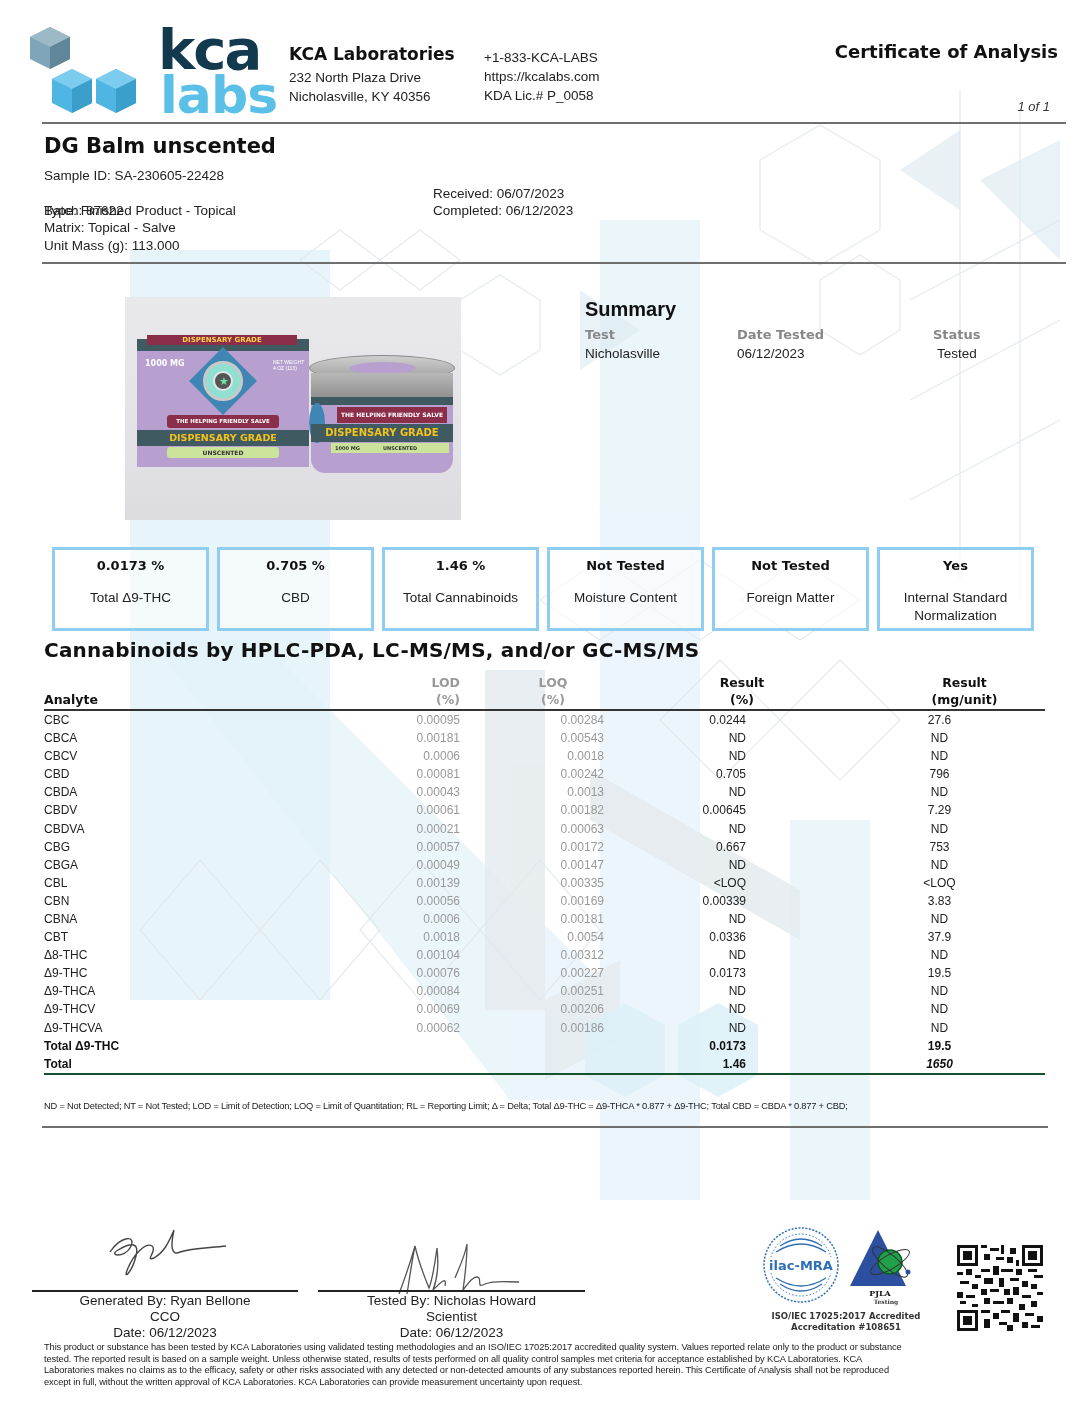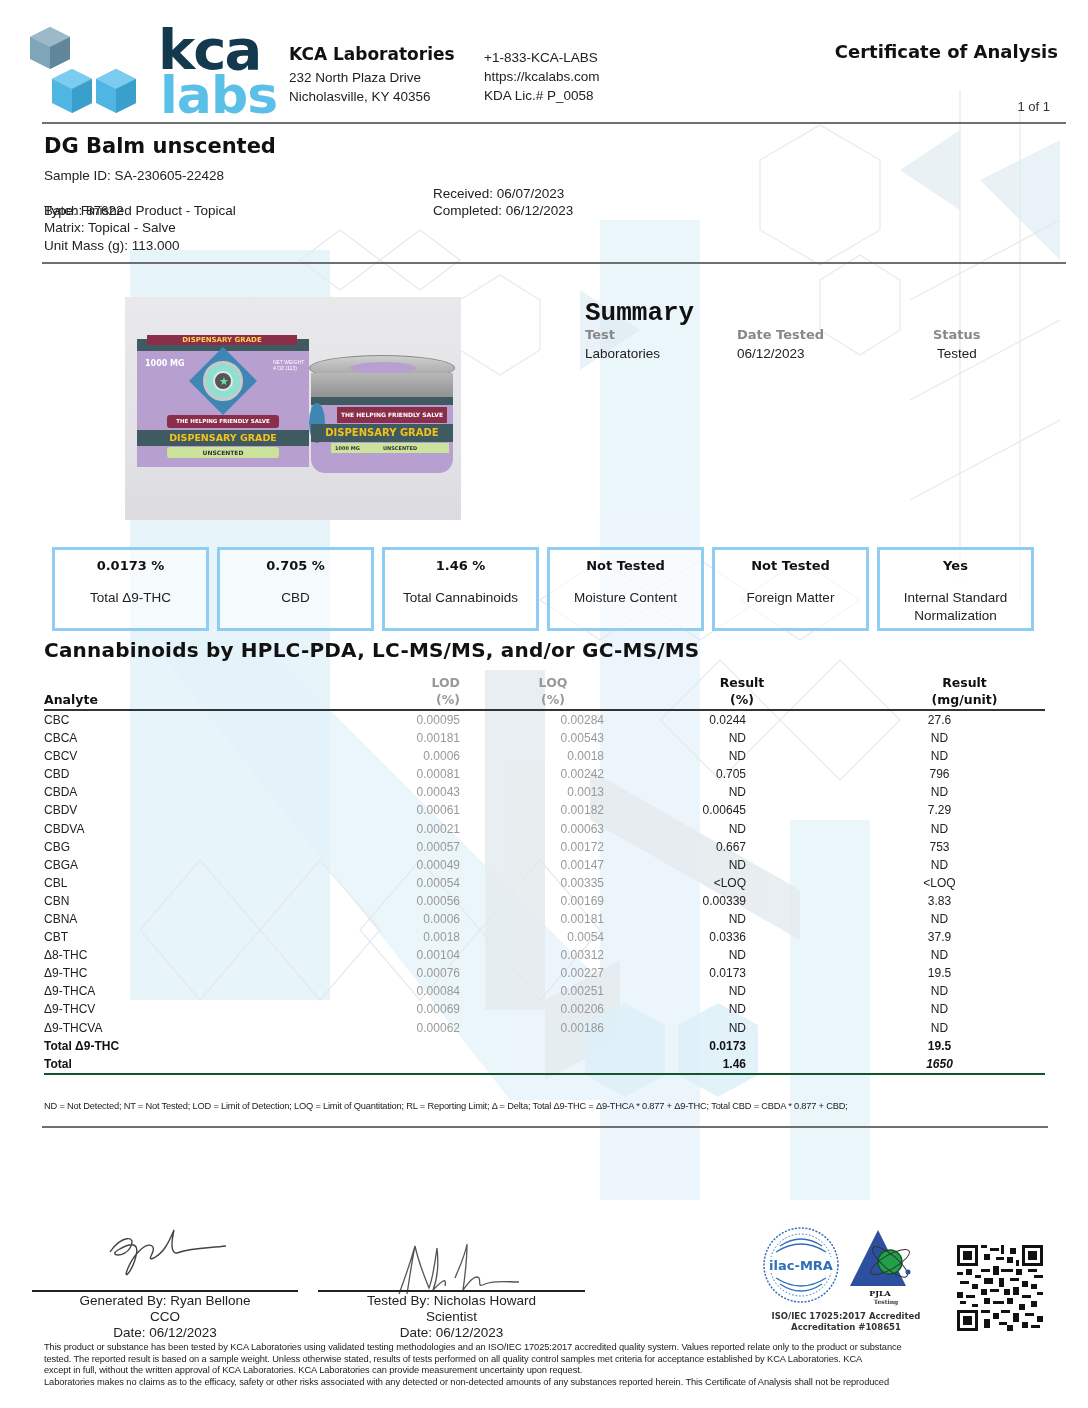--- a/index.html
+++ b/index.html
@@ -15,27 +15,27 @@
   
   .watermark { position: absolute; left: 0; top: 0; width: 1088px; height: 1408px; z-index: 0; pointer-events: none; }
   .content { position: relative; z-index: 1; }
 
   
   .logo-word-kca { font-family: "DejaVu Sans", sans-serif; font-weight: bold; font-size: 56px; color: #12394d; letter-spacing: -2px; line-height: 52px; }
   .logo-word-labs { font-family: "DejaVu Sans", sans-serif; font-weight: bold; font-size: 52px; color: #5bc0e8; letter-spacing: -1px; line-height: 46px; }
   .lab-name { font-family: "DejaVu Sans", sans-serif; font-weight: bold; font-size: 17px; color: #111; }
   .hdr-line { font-size: 13.5px; color: #222; line-height: 19px; }
   .coa-title { font-family: "DejaVu Sans", sans-serif; font-weight: bold; font-size: 18px; color: #111; }
-  .page-num { font-size: 13px; color: #333; }
+  .page-num { font-size: 13px; color: #333; font-style: italic; }
   .rule { position: absolute; height: 2px; background: #6f6f6f; }
 
   .product-title { font-family: "DejaVu Sans", sans-serif; font-weight: bold; font-size: 21px; color: #111; }
   .meta-line { font-size: 13.5px; color: #222; line-height: 17.5px; }
 
-  .summary-title { font-family: Liberation Mono, monospace; font-weight: bold; font-size: 26px; color: #111; }
+  .summary-title { font-family: Liberation Sans, sans-serif; font-weight: bold; font-size: 20px; color: #111; }
   .sum-head { font-family: "DejaVu Sans", sans-serif; font-weight: bold; font-size: 13px; color: #888; }
   .sum-val { font-size: 13.5px; color: #222; }
 
   
   .photo { position: absolute; left: 125px; top: 297px; width: 336px; height: 223px; background: linear-gradient(180deg,#e9e9ec 0%,#e2e2e6 70%,#dcdce0 100%); overflow: hidden; }
 
   
   .sbox { position: absolute; top: 547px; width: 157px; height: 84px; border: 3px solid #8fcdf2; background: rgba(255,255,255,0.6); text-align: center; }
   .sbox .v { margin-top: 8px; font-family: "DejaVu Sans", sans-serif; font-weight: bold; font-size: 13px; color: #111; }
   .sbox .l { margin-top: 16px; font-size: 13.5px; color: #222; line-height: 18px; }
@@ -182,21 +182,21 @@
       <div class="abs" style="left:24px; top:46px; color:#333; font-family:'DejaVu Sans',sans-serif; font-weight:bold; font-size:5px; line-height:10px;">1000 MG</div>
       <div class="abs" style="left:72px; top:46px; color:#333; font-family:'DejaVu Sans',sans-serif; font-weight:bold; font-size:5px; line-height:10px;">UNSCENTED</div>
     </div>
   </div>
 
   <div>
     <div class="abs summary-title" style="left:585px; top:298px;">Summary</div>
     <div class="abs sum-head" style="left:585px; top:327px;">Test</div>
     <div class="abs sum-head" style="left:737px; top:327px;">Date Tested</div>
     <div class="abs sum-head" style="left:933px; top:327px;">Status</div>
-    <div class="abs sum-val" style="left:585px; top:346px;">Laboratories</div>
+    <div class="abs sum-val" style="left:585px; top:346px;">Nicholasville</div>
     <div class="abs sum-val" style="left:737px; top:346px;">06/12/2023</div>
     <div class="abs sum-val" style="left:937px; top:346px;">Tested</div>
   </div>
 
   <div>
     <div class="sbox" style="left:52px;">
       <div class="v">0.0173 %</div>
       <div class="l">Total Δ9-THC</div>
     </div>
     <div class="sbox" style="left:217px;">
@@ -299,21 +299,21 @@
         </tr>
         <tr>
           <td class="name">CBGA</td>
           <td class="dim" style="text-align:right; padding-right:44px;">0.00049</td>
           <td class="dim" style="text-align: right; padding-right: 0px;"><span style="position:relative; left:0;">0.00147</span></td>
           <td style="text-align:right; padding-right:138px;">ND</td>
           <td style="text-align:center; padding-right:50px;">ND</td>
         </tr>
         <tr>
           <td class="name">CBL</td>
-          <td class="dim" style="text-align:right; padding-right:44px;">0.00054</td>
+          <td class="dim" style="text-align:right; padding-right:44px;">0.00139</td>
           <td class="dim" style="text-align: right; padding-right: 0px;"><span style="position:relative; left:0;">0.00335</span></td>
           <td style="text-align:right; padding-right:138px;">&lt;LOQ</td>
           <td style="text-align:center; padding-right:50px;">&lt;LOQ</td>
         </tr>
         <tr>
           <td class="name">CBN</td>
           <td class="dim" style="text-align:right; padding-right:44px;">0.00056</td>
           <td class="dim" style="text-align: right; padding-right: 0px;"><span style="position:relative; left:0;">0.00169</span></td>
           <td style="text-align:right; padding-right:138px;">0.00339</td>
           <td style="text-align:center; padding-right:50px;">3.83</td>
@@ -500,17 +500,17 @@
           <rect x="22" y="26" width="2" height="2"></rect>
           <rect x="25" y="27" width="3" height="1"></rect>
           <rect x="17" y="27" width="2" height="2"></rect>
       </g>
     </svg>
   </div>
 
   <div class="abs disclaimer" style="left:44px; top:1342px; width:1000px;">
     <div>This product or substance has been tested by KCA Laboratories using validated testing methodologies and an ISO/IEC 17025:2017 accredited quality system. Values reported relate only to the product or substance</div>
     <div>tested. The reported result is based on a sample weight. Unless otherwise stated, results of tests performed on all quality control samples met criteria for acceptance established by KCA Laboratories. KCA</div>
+    <div>Laboratories makes no claims as to the efficacy, safety or other risks associated with any detected or non-detected amounts of any substances reported herein. This Certificate of Analysis shall not be reproduced</div>
     <div>except in full, without the written approval of KCA Laboratories. KCA Laboratories can provide measurement uncertainty upon request.</div>
-    <div>Laboratories makes no claims as to the efficacy, safety or other risks associated with any detected or non-detected amounts of any substances reported herein. This Certificate of Analysis shall not be reproduced</div>
   </div>
 
 </div>
 
 </body></html>

